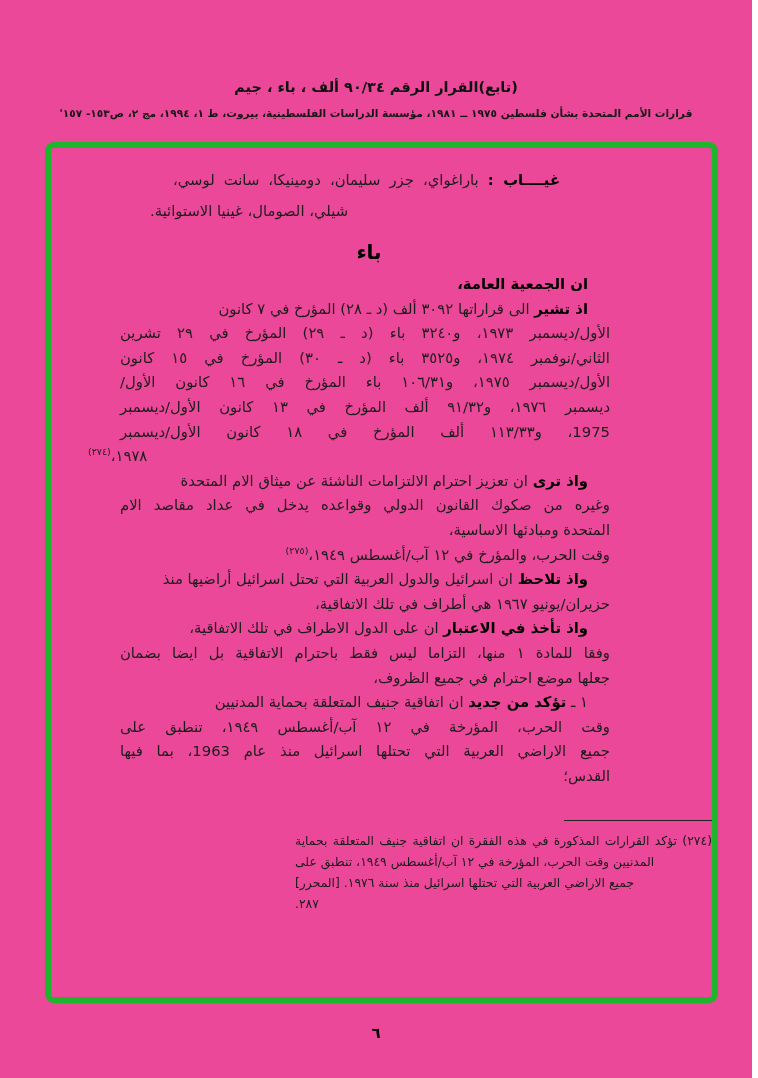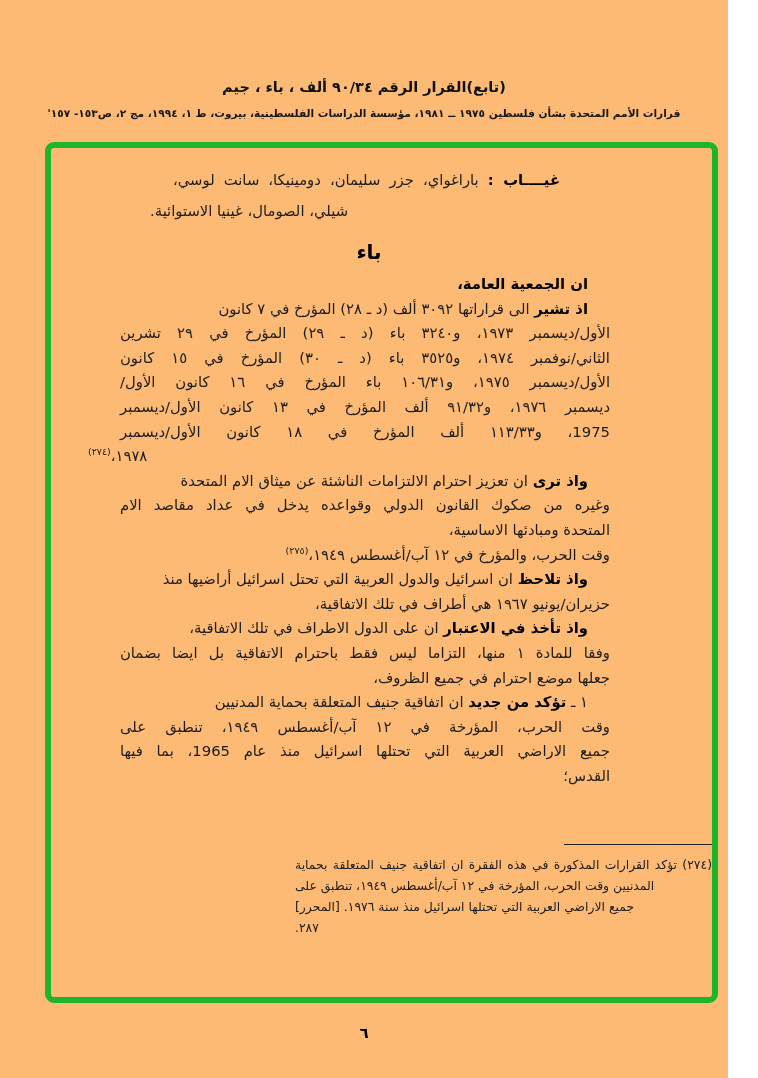--- a/index.html
+++ b/index.html
@@ -1,37 +1,37 @@
 <!DOCTYPE html>
 <html><head>
 <meta charset="utf-8">
 <style>
   html,body{margin:0;padding:0;background:#ffffff;}
-  .page{position:relative;width:728px;height:1078px;background:#fdba74;overflow:hidden;
-        font-family:"DejaVu Sans",sans-serif;color:#1c1c1c;}
+  .page{position:relative;width:728px;height:1078px;background:#ec4899;overflow:hidden;
+        font-family:"DejaVu Sans",sans-serif;color:#1c1c1c;padding-left:24px;}
   .hdr1{position:absolute;top:79px;left:0;right:0;text-align:center;direction:rtl;
         font-weight:bold;font-size:14.5px;color:#111;}
   .hdr2{position:absolute;top:107px;left:0;right:0;text-align:center;direction:rtl;
         font-weight:bold;font-size:10.6px;color:#161616;}
   .frame{position:absolute;left:45px;top:142px;width:673px;height:861px;box-sizing:border-box;
          border:6px solid #1eb42c;border-radius:9px;}
   .col{position:absolute;left:88px;top:164px;width:522px;direction:rtl;
        font-size:14.8px;line-height:24.6px;}
   .abs1{line-height:31px;text-align:justify;text-align-last:justify;padding:0 50px 0 85px;}
   .abs2{line-height:31px;text-align:left;padding-left:62px;}
   .baa{font-weight:bold;text-align:center;padding-left:40px;margin:13px 0 7px 0;
        line-height:26px;font-size:20px;color:#000;}
   .bl{min-height:24.6px;}
   .bl.first{text-align:right;padding-right:22px;}
   .bl.mid{text-align:justify;text-align-last:justify;margin-left:32px;}
   .bl.end{text-align:right;padding-left:20px;}
   .bl.endr{text-align:left;}
   .bl b, .abs1 b{font-weight:bold;color:#000;}
   sup{font-size:9.5px;line-height:0;}
-  .fnblock{position:absolute;left:295px;top:844px;width:417px;direction:rtl;
+  .fnblock{position:absolute;left:295px;top:820px;width:417px;direction:rtl;
            font-size:12.4px;line-height:21px;color:#1b1b1b;}
   .fnsep{width:148px;border-top:1.5px solid #222;margin:0 0 9px auto;}
   .fl{min-height:21px;text-align:left;}
   .fl.full{text-align:justify;text-align-last:justify;}
   .fl.ind{padding-right:18px;}
   .fl.deep{padding-right:212px;}
   .pageno{position:absolute;top:1024px;left:0;right:0;text-align:center;
           font-weight:bold;font-size:15px;color:#000;}
 </style>
 </head>
@@ -63,21 +63,21 @@
     <div class="bl mid"><span></span><b></b><span>وغيره من صكوك القانون الدولي وقواعده يدخل في عداد مقاصد الام</span><sup></sup></div>
     <div class="bl end"><span></span><b></b><span>المتحدة ومبادئها الاساسية،</span><sup></sup></div>
     <div class="bl end"><span></span><b></b><span>وقت الحرب، والمؤرخ في ١٢ آب/أغسطس ١٩٤٩،</span><sup>(٢٧٥)</sup></div>
     <div class="bl first"><span></span><b>واذ تلاحظ</b><span> ان اسرائيل والدول العربية التي تحتل اسرائيل أراضيها منذ</span><sup></sup></div>
     <div class="bl end"><span></span><b></b><span>حزيران/يونيو ١٩٦٧ هي أطراف في تلك الاتفاقية،</span><sup></sup></div>
     <div class="bl first"><span></span><b>واذ تأخذ في الاعتبار</b><span> ان على الدول الاطراف في تلك الاتفاقية،</span><sup></sup></div>
     <div class="bl mid"><span></span><b></b><span>وفقا للمادة ١ منها، التزاما ليس فقط باحترام الاتفاقية بل ايضا بضمان</span><sup></sup></div>
     <div class="bl end"><span></span><b></b><span>جعلها موضع احترام في جميع الظروف،</span><sup></sup></div>
     <div class="bl first"><span>١ ـ </span><b>تؤكد من جديد</b><span> ان اتفاقية جنيف المتعلقة بحماية المدنيين</span><sup></sup></div>
     <div class="bl mid"><span></span><b></b><span>وقت الحرب، المؤرخة في ١٢ آب/أغسطس ١٩٤٩، تنطبق على</span><sup></sup></div>
-    <div class="bl mid"><span></span><b></b><span>جميع الاراضي العربية التي تحتلها اسرائيل منذ عام 1965، بما فيها</span><sup></sup></div>
+    <div class="bl mid"><span></span><b></b><span>جميع الاراضي العربية التي تحتلها اسرائيل منذ عام 1963، بما فيها</span><sup></sup></div>
     <div class="bl end"><span></span><b></b><span>القدس؛</span><sup></sup></div>
   </div>
 
   <div class="fnblock">
     <div class="fnsep"></div>
     <div class="fl full">(٢٧٤) تؤكد القرارات المذكورة في هذه الفقرة ان اتفاقية جنيف المتعلقة بحماية</div>
     <div class="fl ind">المدنيين وقت الحرب، المؤرخة في ١٢ آب/أغسطس ١٩٤٩، تنطبق على</div>
     <div class="fl ind">جميع الاراضي العربية التي تحتلها اسرائيل منذ سنة ١٩٧٦. [المحرر]</div>
     <div class="fl deep">٢٨٧.</div>
   </div>

